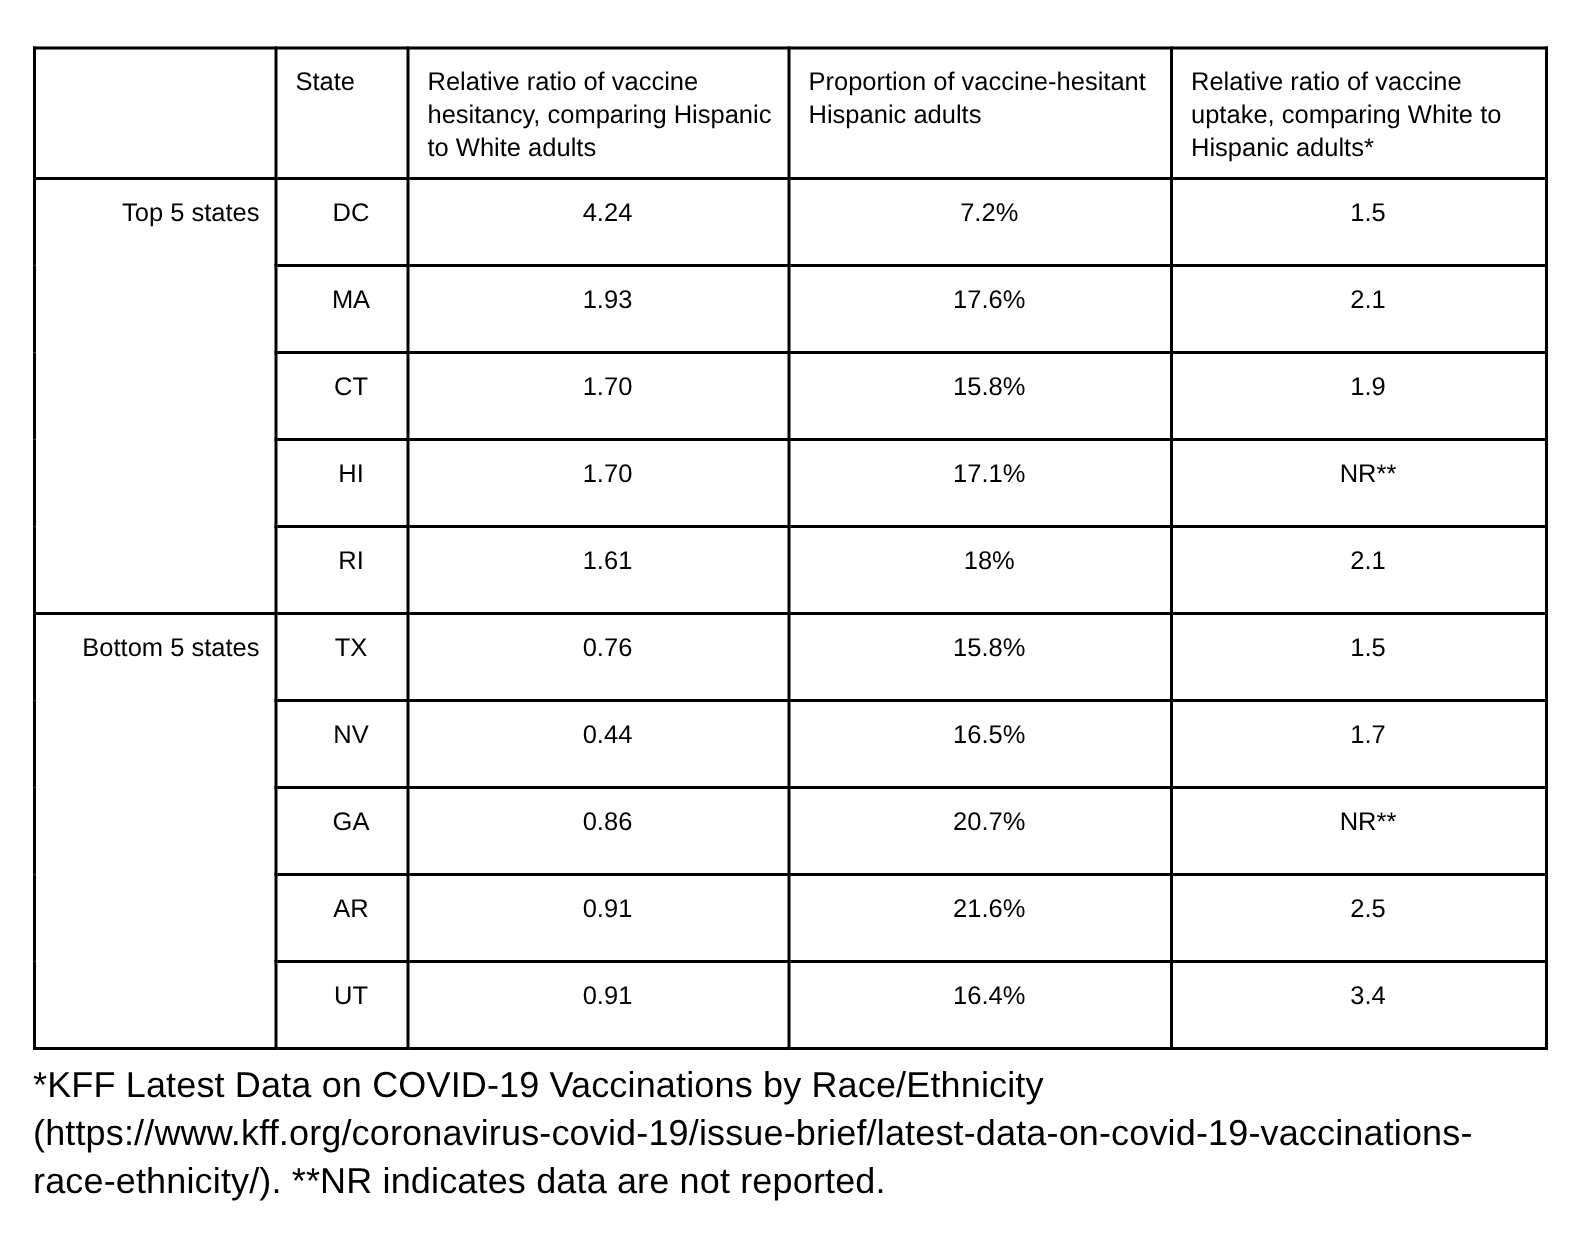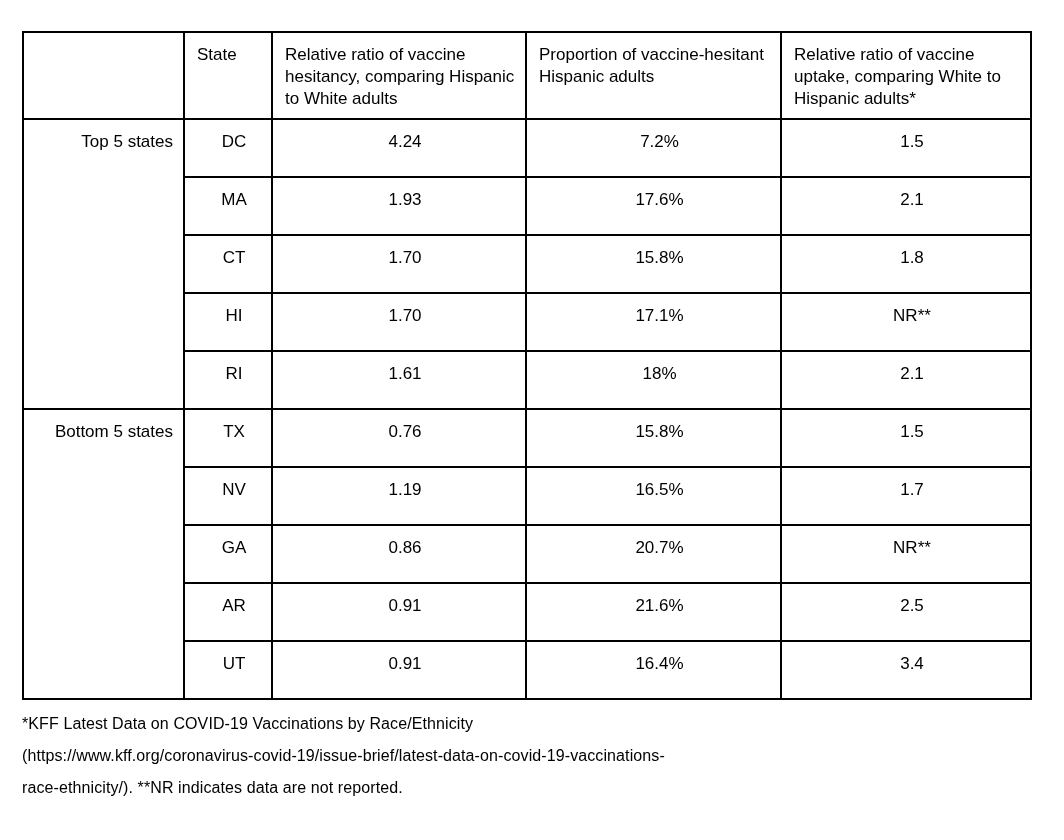--- a/index.html
+++ b/index.html
@@ -36,21 +36,21 @@
     overflow: hidden;
   }
   .data-table th { text-align: left; }
   tr.hdr { height: 72px; }
   tr.r   { height: 58px; }
   td.center { text-align: center; padding-left: 16px; padding-right: 4px; }
   td.group  { text-align: right; }
 
   .footnote {
     margin-top: 8px;
-    font-size: 16px;
+    font-size: 24px;
     line-height: 32px;
     letter-spacing: 0.1px;
   }
 </style>
 </head>
 <body>
 
 <div class="page">
 
 
@@ -82,21 +82,21 @@
     <tr class="r">
       <td class="center">MA</td>
       <td class="center">1.93</td>
       <td class="center">17.6%</td>
       <td class="center">2.1</td>
     </tr>
     <tr class="r">
       <td class="center">CT</td>
       <td class="center">1.70</td>
       <td class="center">15.8%</td>
-      <td class="center">1.8</td>
+      <td class="center">1.9</td>
     </tr>
     <tr class="r">
       <td class="center">HI</td>
       <td class="center">1.70</td>
       <td class="center">17.1%</td>
       <td class="center">NR**</td>
     </tr>
     <tr class="r">
       <td class="center">RI</td>
       <td class="center">1.61</td>
@@ -106,21 +106,21 @@
 
     <tr class="r">
       <td class="group" rowspan="5">Bottom 5 states</td>
       <td class="center">TX</td>
       <td class="center">0.76</td>
       <td class="center">15.8%</td>
       <td class="center">1.5</td>
     </tr>
     <tr class="r">
       <td class="center">NV</td>
-      <td class="center">1.19</td>
+      <td class="center">0.44</td>
       <td class="center">16.5%</td>
       <td class="center">1.7</td>
     </tr>
     <tr class="r">
       <td class="center">GA</td>
       <td class="center">0.86</td>
       <td class="center">20.7%</td>
       <td class="center">NR**</td>
     </tr>
     <tr class="r">

